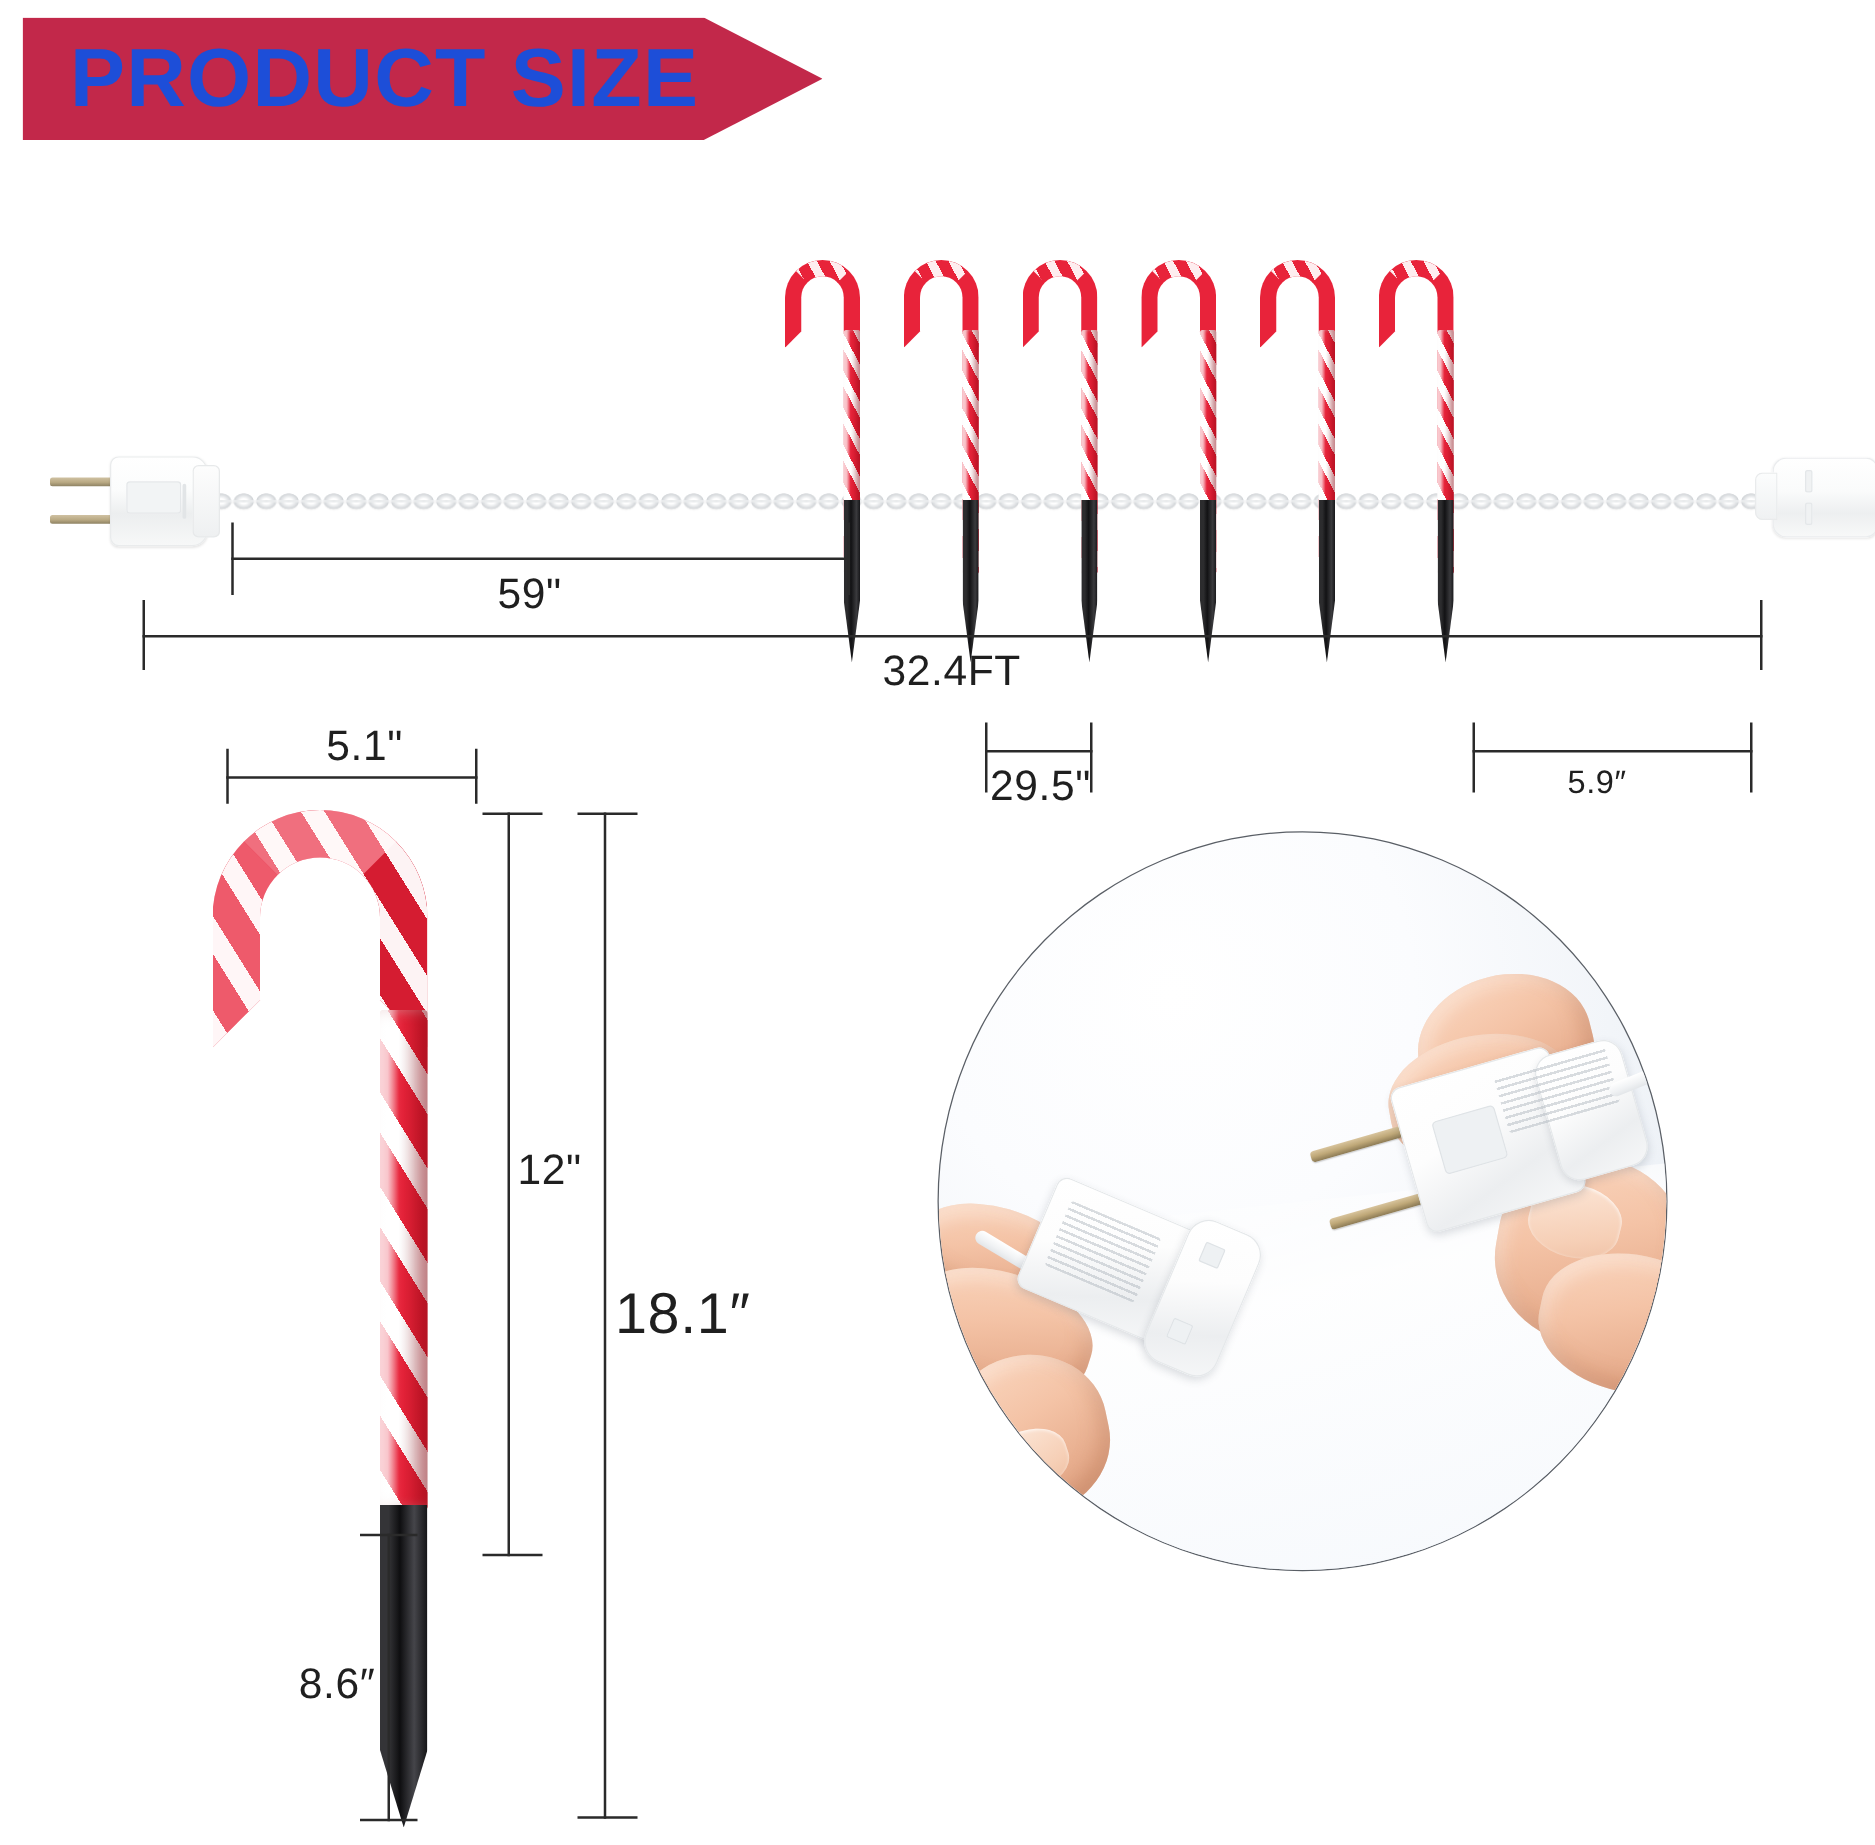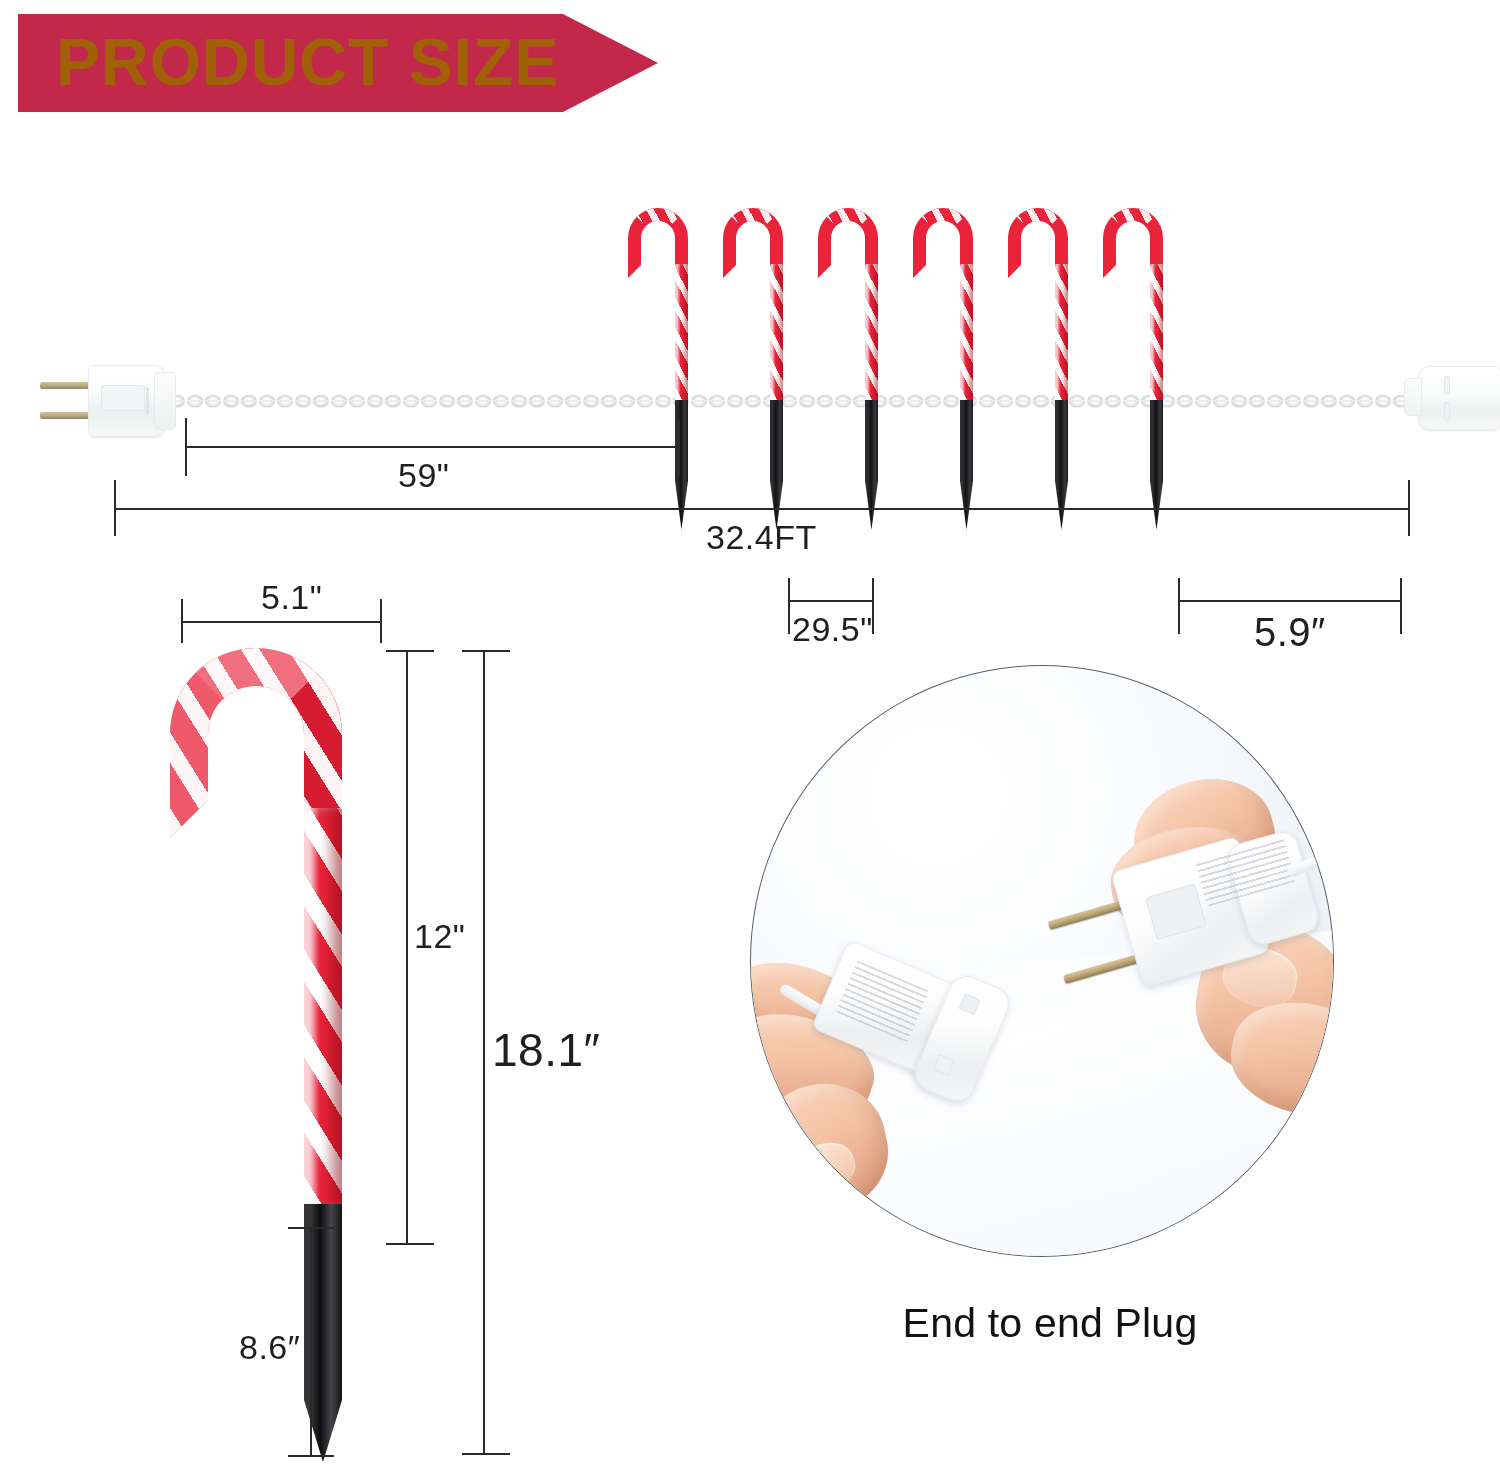--- a/index.html
+++ b/index.html
@@ -5,21 +5,21 @@
   html,body{margin:0;padding:0;background:#ffffff;}
   body{width:1500px;height:1476px;position:relative;overflow:hidden;
        font-family:"Liberation Sans",sans-serif;color:#1a1a1a;}
 
   
   #banner{position:absolute;left:18px;top:14px;width:640px;height:98px;}
   #banner .bg{position:absolute;inset:0;background:#C2284A;
      -webkit-clip-path:polygon(0 0, 545px 0, 640px 49px, 545px 98px, 0 98px);
      clip-path:polygon(0 0, 545px 0, 640px 49px, 545px 98px, 0 98px);}
   #banner .txt{position:absolute;left:38px;top:0;height:98px;line-height:96px;
-     color:#a16207;font-size:66px;font-weight:bold;letter-spacing:1px;
+     color:#1d4ed8;font-size:66px;font-weight:bold;letter-spacing:1px;
      font-family:"Liberation Sans",sans-serif;white-space:nowrap;}
 
   
   .dimline-h{position:absolute;height:2px;background:#2a2a2a;}
   .dimtick-v{position:absolute;width:2px;background:#2a2a2a;}
   .dimline-v{position:absolute;width:2px;background:#2a2a2a;}
   .dimtick-h{position:absolute;height:2px;background:#2a2a2a;}
   .dimlabel{position:absolute;font-family:"Liberation Sans",sans-serif;
      color:#1f1f1f;white-space:nowrap;letter-spacing:.5px;}
 
@@ -222,21 +222,21 @@
   <div class="dimlabel" style="left:398px;top:306px;font-size:34px;">59"</div>
 
   <div class="dimtick-v" style="left:788px;top:428px;height:56px;"></div>
   <div class="dimtick-v" style="left:872px;top:428px;height:56px;"></div>
   <div class="dimline-h" style="left:788px;top:450px;width:86px;"></div>
   <div class="dimlabel" style="left:792px;top:460px;font-size:34px;">29.5"</div>
 
   <div class="dimtick-v" style="left:1178px;top:428px;height:56px;"></div>
   <div class="dimtick-v" style="left:1400px;top:428px;height:56px;"></div>
   <div class="dimline-h" style="left:1178px;top:450px;width:224px;"></div>
-  <div class="dimlabel" style="left:1254px;top:460px;font-size:40px;">5.9″</div>
+  <div class="dimlabel" style="left:1254px;top:460px;font-size:26px;">5.9″</div>
 
   <div class="dimtick-v" style="left:114px;top:330px;height:56px;"></div>
   <div class="dimtick-v" style="left:1408px;top:330px;height:56px;"></div>
   <div class="dimline-h" style="left:114px;top:358px;width:1296px;"></div>
   <div class="dimlabel" style="left:706px;top:368px;font-size:34px;">32.4FT</div>
 </div>
 
 <div id="stake-diagram">
 
   <div class="dimtick-v" style="left:181px;top:599px;height:44px;"></div>
@@ -301,14 +301,13 @@
     <div class="pin" style="left:-8px;top:92px;width:86px;"></div>
     <div class="shell" style="left:66px;top:6px;width:132px;height:120px;"></div>
     <div class="shell" style="left:182px;top:14px;width:72px;height:104px;border-radius:16px;"></div>
     <div class="hole" style="left:92px;top:40px;width:52px;height:44px;border-radius:4px;"></div>
     <div class="emboss" style="left:150px;top:20px;width:92px;height:46px;transform:rotate(0deg);"></div>
     <div class="cordbit" style="left:236px;top:46px;width:88px;transform:rotate(-6deg);"></div>
   </div>
 </div>
 
 <div id="caption">
-  <div>End to end Plug</div>
 </div>
 
 </body></html>

